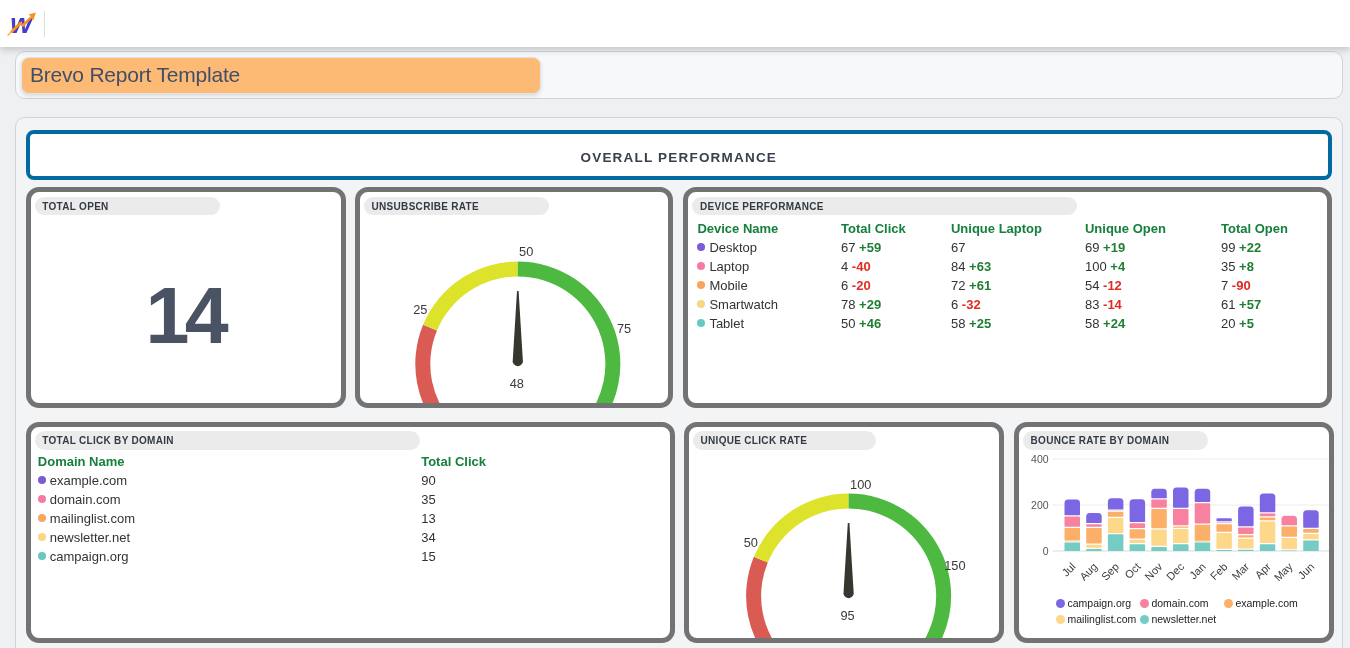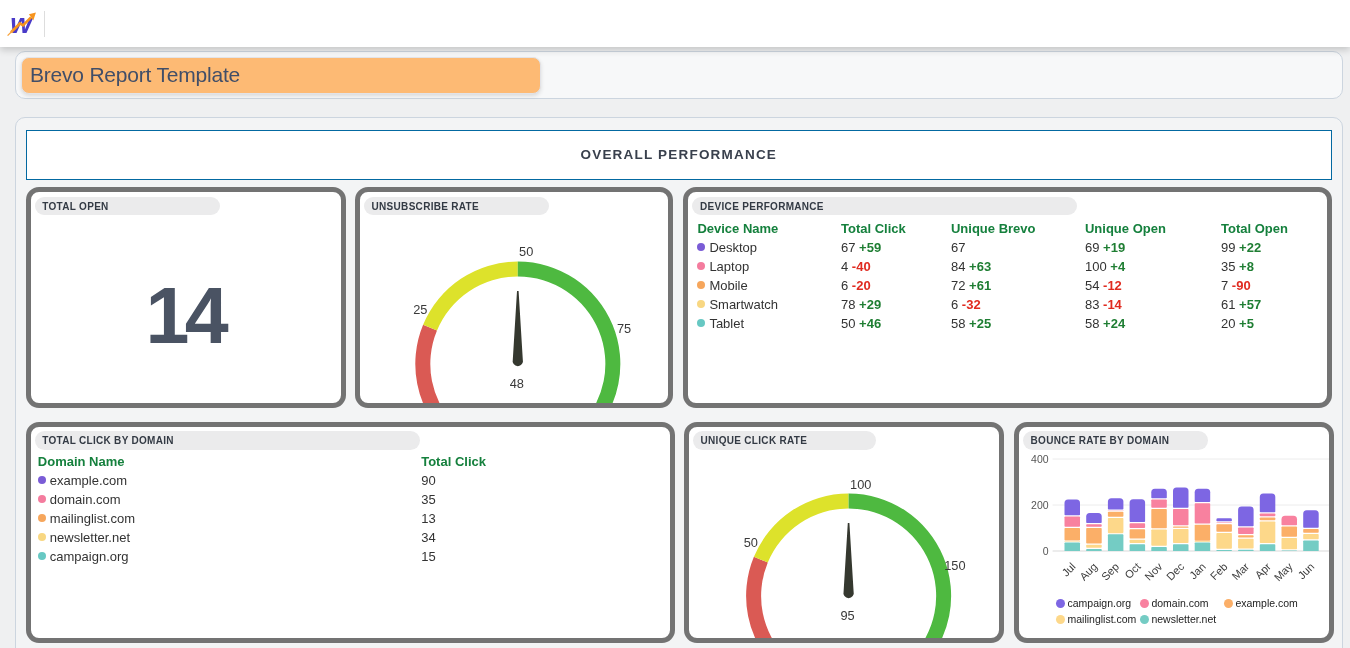--- a/index.html
+++ b/index.html
@@ -1,21 +1,21 @@
 <!DOCTYPE html>
 <html><head><meta charset="utf-8"><style>
 * { margin:0; padding:0; box-sizing:border-box; }
 html,body { width:1350px; height:648px; font-family:"Liberation Sans", sans-serif; background:#eff0f1; overflow:hidden; }
 .topbar { position:absolute; left:0; top:0; width:1350px; height:47px; background:#fff; box-shadow:0 3px 7px rgba(0,0,0,0.18); z-index:5; }
 .vdiv { position:absolute; left:44px; top:11px; width:1px; height:26px; background:#ddd; }
 .sec { position:absolute; background:#f3f4f5; border:1px solid #ccd5df; border-radius:10px; }
 .secA { left:15px; top:51px; width:1328px; height:48px; background:#f7f8f9; }
 .titlebox { position:absolute; left:5.4px; top:5px; width:520px; height:36.7px; background:#fdba74; border:1px solid #e2e3e8; border-radius:8px; box-shadow:0 2px 4px rgba(0,0,0,0.12); line-height:33px; padding-left:7.5px; font-size:21px; font-weight:normal; letter-spacing:-0.2px; color:#414e68; }
 .secB { left:15px; top:117px; width:1328px; height:560px; }
-.ophead { position:absolute; left:9.6px; top:12px; width:1306.4px; height:49.5px; background:#fff; border:1px solid #0369a1; border-radius:0; text-align:center; line-height:48.3px; font-size:13.5px; font-weight:bold; letter-spacing:1.2px; color:#39404d; }
+.ophead { position:absolute; left:9.6px; top:12px; width:1306.4px; height:49.5px; background:#fff; border:4px solid #0369a1; border-radius:8px; text-align:center; line-height:48.3px; font-size:13.5px; font-weight:bold; letter-spacing:1.2px; color:#39404d; }
 .card { position:absolute; background:#fff; border:5px solid #737373; border-radius:13px; overflow:hidden; }
 .pill { position:absolute; left:4px; top:4.5px; height:18.5px; background:#ebebec; border-radius:9.5px; font-size:10px; font-weight:bold; letter-spacing:0.3px; color:#333a44; line-height:19.5px; padding-left:7.7px; }
 .c-open  { left:9.6px; top:69px;  width:320.5px; height:221px; }
 .c-unsub { left:338.9px; top:69px; width:317.7px; height:221px; }
 .c-dev   { left:667.4px; top:69px;  width:648.6px; height:221px; }
 .c-dom   { left:9.5px; top:303.5px; width:649.3px; height:221px; }
 .c-ucr   { left:667.9px; top:303.5px; width:320.6px; height:221px; }
 .c-bounce{ left:997.9px; top:303.5px; width:319.9px; height:221px; }
 .bignum { position:absolute; left:-2.5px; width:320.5px; top:84px; text-align:center; font-size:79px; font-weight:bold; color:#4a5363; line-height:79px; letter-spacing:-4.5px; text-indent:-7px; }
 table.perf { border-collapse:collapse; font-size:13px; color:#333; }
@@ -60,21 +60,21 @@
         <text x="157.8" y="196.9" font-size="12.8" fill="#3a3a3a" text-anchor="middle" font-family="Liberation Sans, sans-serif">48</text>
       </svg>
     </div>
   <div class="card c-dev">
       <div class="pill" style="width:384.5px">DEVICE PERFORMANCE</div>
     <table class="perf devtbl">
       <tbody>
           <tr>
             <th style="width:143.6px">Device Name</th>
             <th style="width:110px">Total Click</th>
-            <th style="width:134px">Unique Brevo</th>
+            <th style="width:134px">Unique Laptop</th>
             <th style="width:136px">Unique Open</th>
             <th>Total Open</th>
           </tr>
       <tr>
             <td><span class="dot" style="background:#7a5cd6"></span>Desktop</td>
             <td>67 <span class="dpos">+59</span></td>
             <td>67</td>
             <td>69 <span class="dpos">+19</span></td>
             <td>99 <span class="dpos">+22</span></td>
           </tr>

